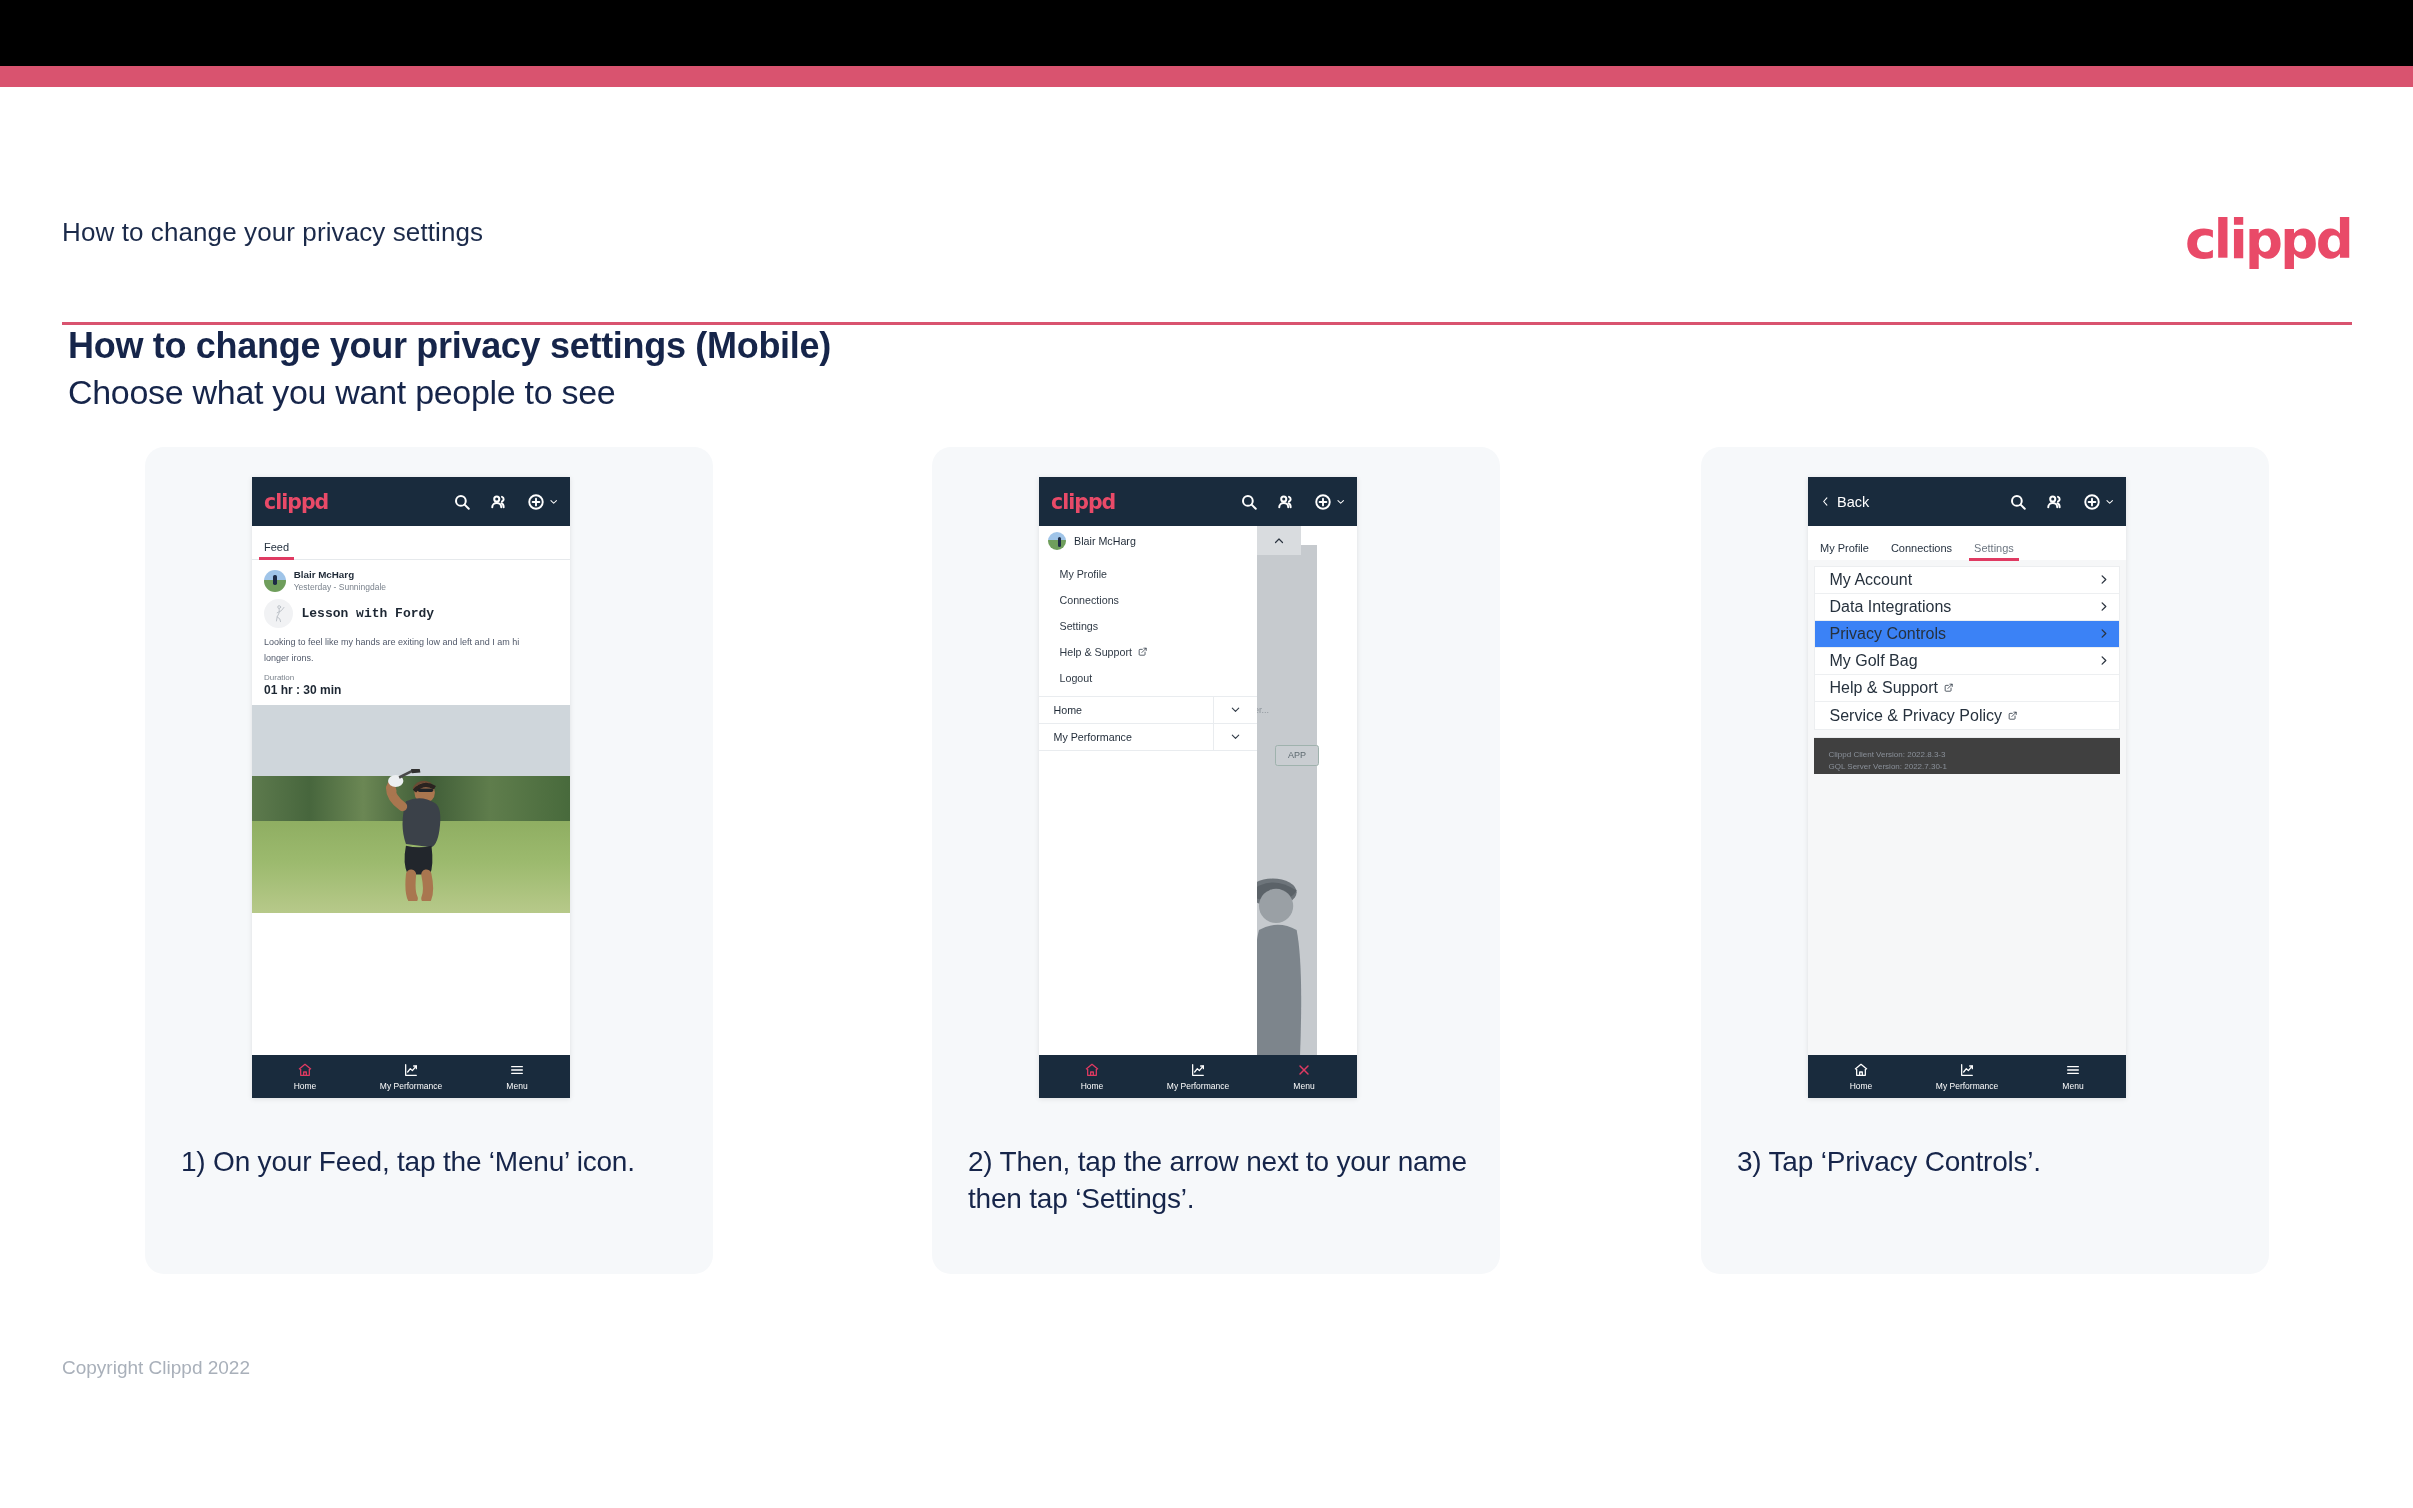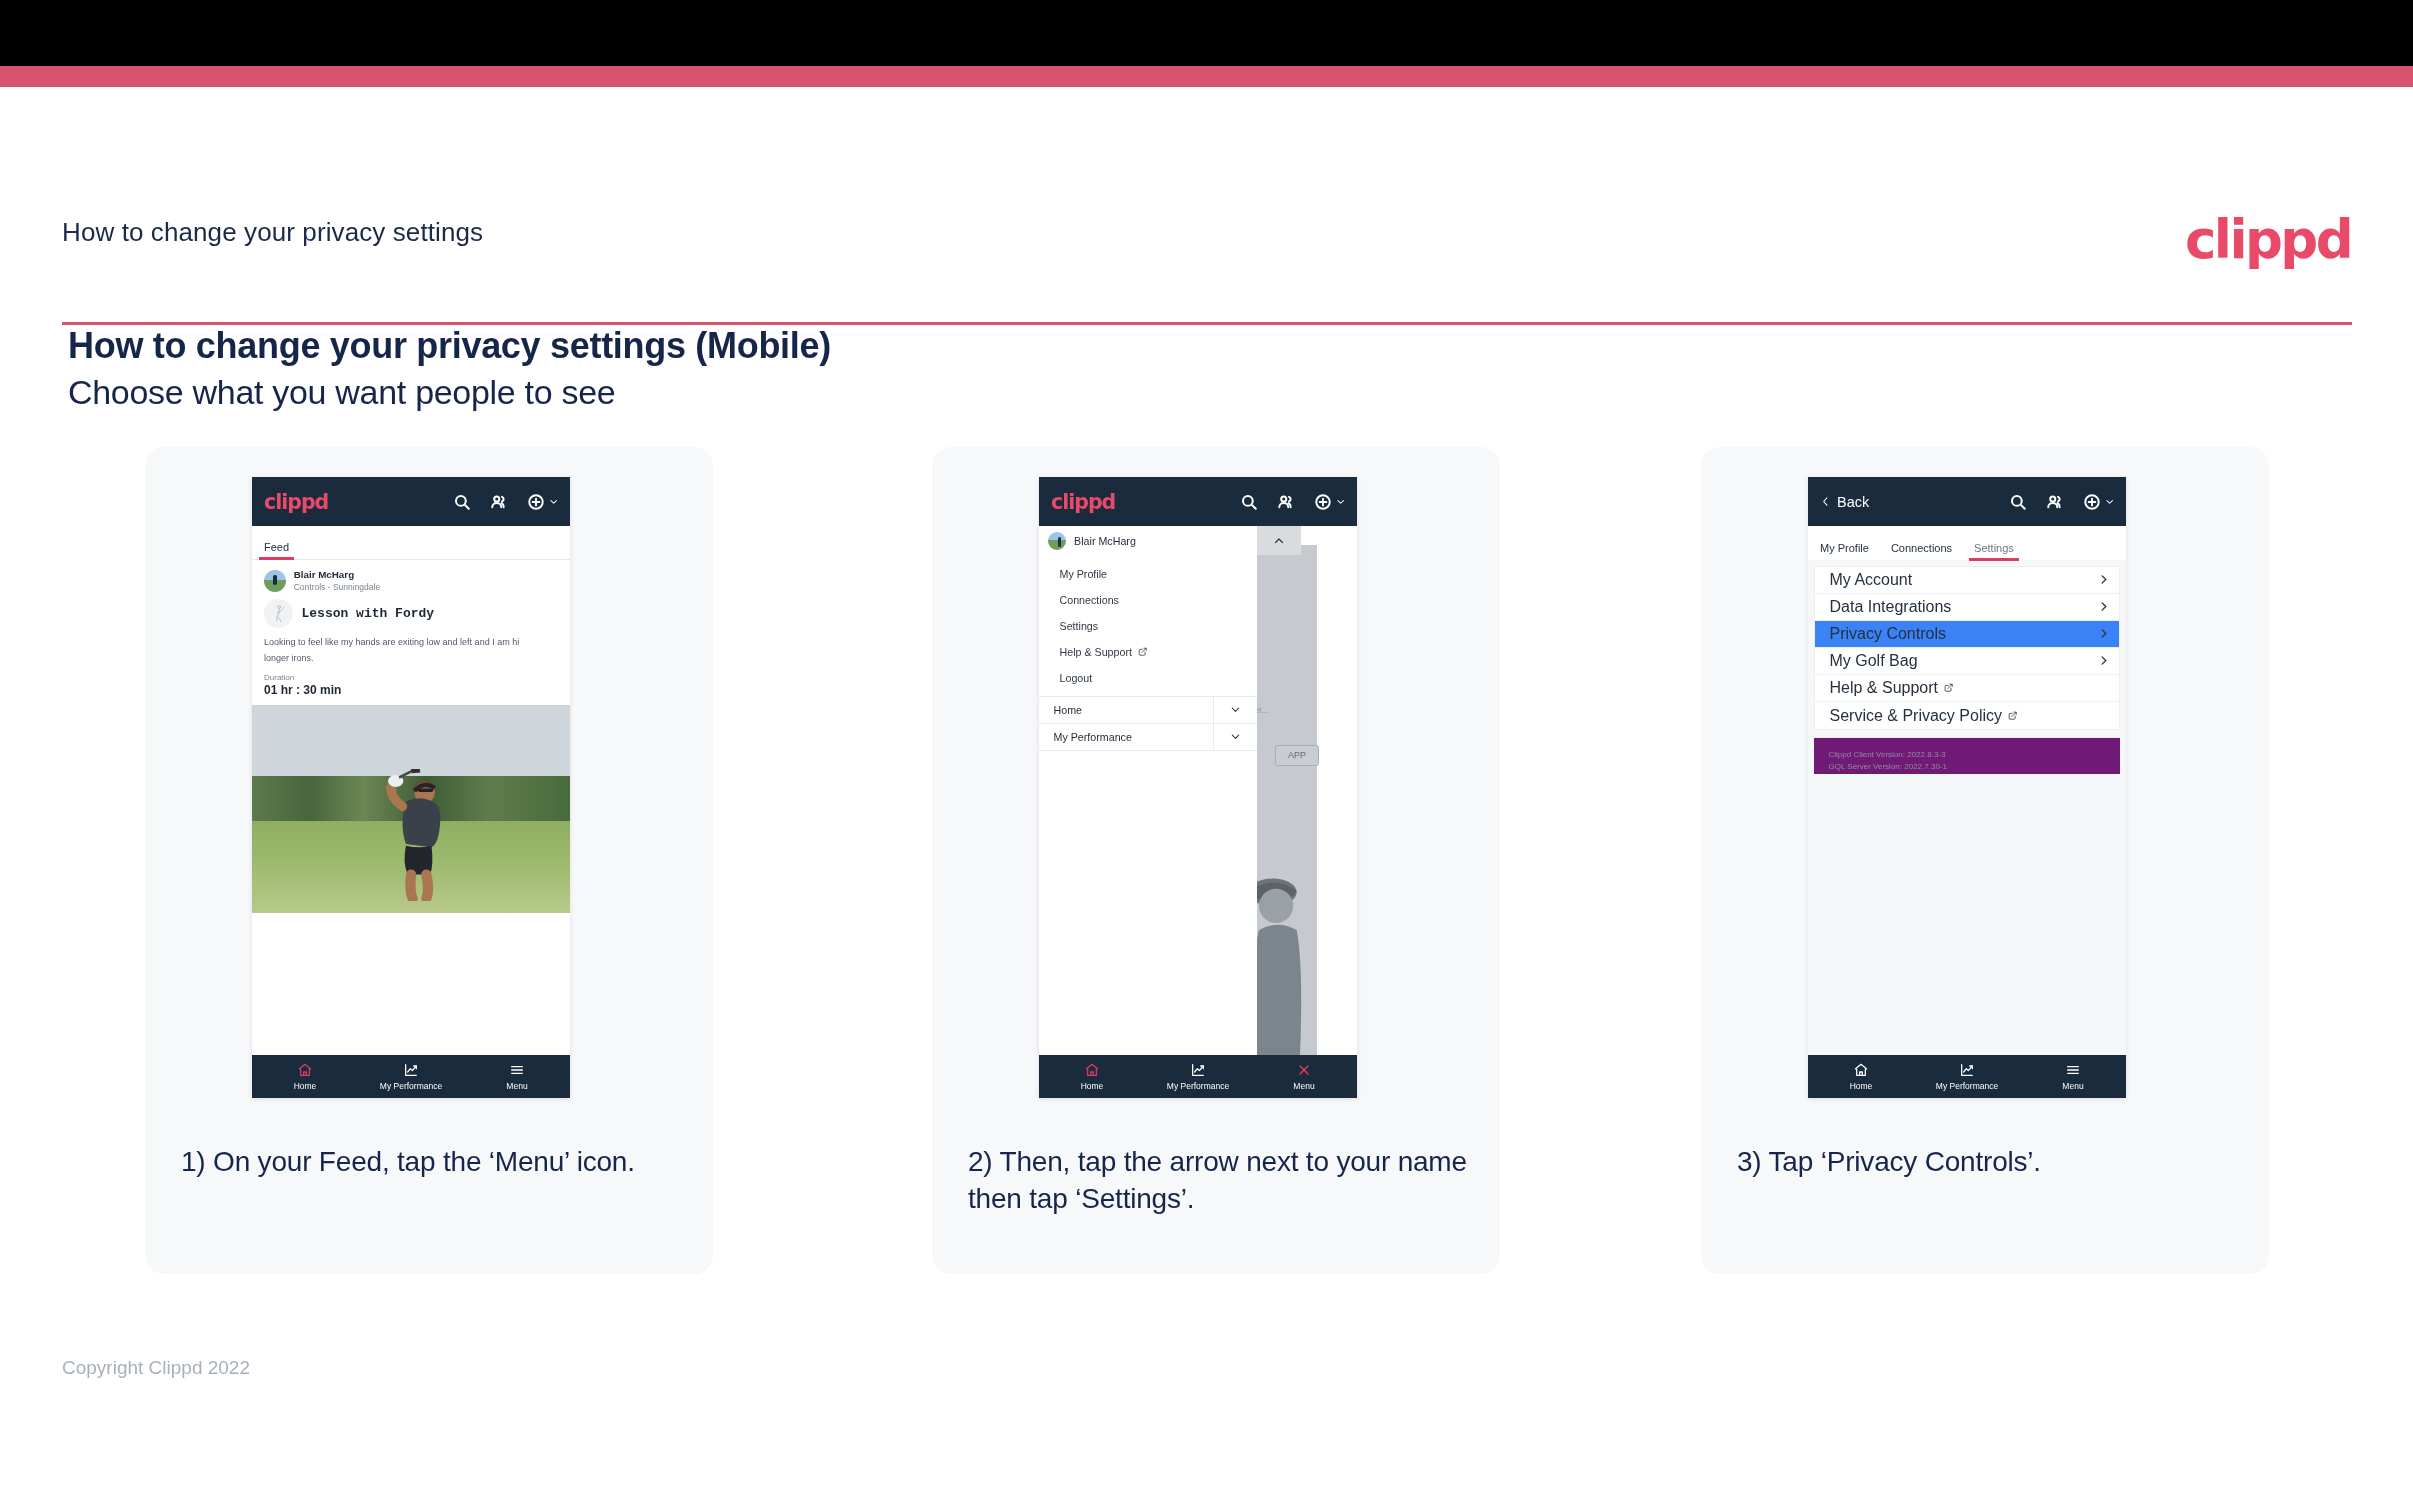--- a/index.html
+++ b/index.html
@@ -178,21 +178,21 @@
   .settings-list { background:#fff; border:0.9px solid #eceef0; }
   .srow {
     height:27px; display:flex; align-items:center; padding:0 10.3px 0 14.5px;
     font-size:16px; color:#26313d; border-bottom:0.9px solid #edeff1; gap:6px;
   }
   .srow:last-child { border-bottom:none; }
   .srow.sel { background:#3b82f6; }
   .srow .arrow { margin-left:auto; }
   .version {
     padding:11px 0 0 14.5px; font-size:8px; color:#8a9099; line-height:1.55;
-    border-top:0.9px solid #e9ebed; margin:6.8px 6px 0; background:#701a75;
+    border-top:0.9px solid #e9ebed; margin:6.8px 6px 0; background:#404040;
   }
 
   
   .footer {
     position:absolute; left:62px; top:1357px;
     font-size:19px; color:#a9b0ba;
   }
 </style>
 </head>
 <body>
@@ -242,21 +242,21 @@
 
       <div class="tabrow">
         <div class="tab active2">Feed</div>
       </div>
 
       <div class="feedbody">
         <div class="post-head">
           <div class="avatar"></div>
           <div>
             <div class="post-name">Blair McHarg</div>
-            <div class="post-meta">Controls - Sunningdale</div>
+            <div class="post-meta">Yesterday - Sunningdale</div>
           </div>
         </div>
         <div class="lesson-row">
           <div class="lesson-ic">
             <svg width="17" height="19" viewBox="0 0 24 28" fill="none" stroke="#b6bcc3" stroke-width="1.3" stroke-linecap="round">
               <circle cx="13" cy="4.5" r="2.1"></circle>
                 <path d="M13 7v6l-3 6-1 6"></path>
                 <path d="M10 13l6-3 4-5"></path>
                 <path d="M10 19l4 3 1 4"></path>
             </svg>

